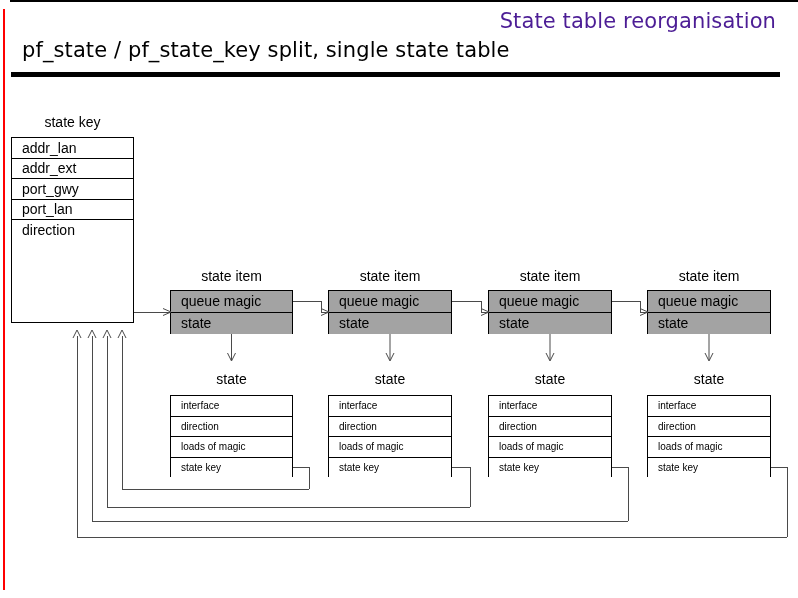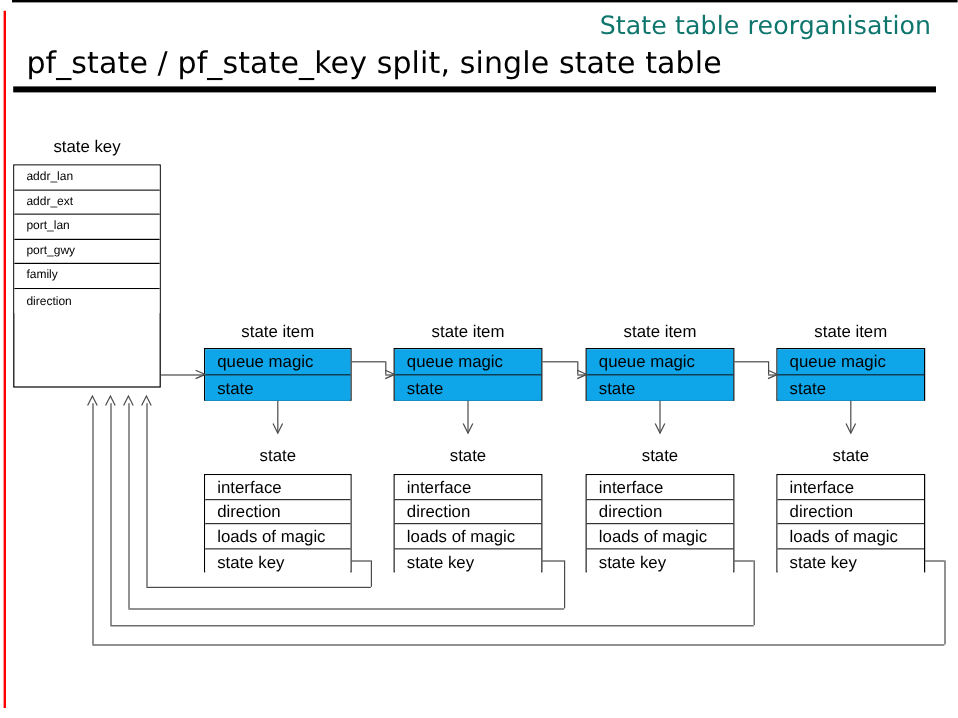--- a/index.html
+++ b/index.html
@@ -15,60 +15,60 @@
 
   
   .red-rail{position:absolute;left:3px;top:9px;width:2px;height:581px;background:#ff0000;}
   .top-rule{position:absolute;left:10px;top:0px;width:788px;height:2px;background:#000000;}
   .title-rule{position:absolute;left:11px;top:72px;width:769px;height:5px;background:#000000;}
 
   
   .kicker{
     position:absolute;right:22px;top:9px;
     font-family:"DejaVu Sans", sans-serif;
-    font-size:21px;color:#0f766e;white-space:nowrap;letter-spacing:.1px;
+    font-size:21px;color:#4c1d95;white-space:nowrap;letter-spacing:.1px;
   }
   .slide-title{
     position:absolute;left:22px;top:38px;
     font-family:"DejaVu Sans", sans-serif;
-    font-size:25px;color:#000;white-space:nowrap;letter-spacing:.1px;
+    font-size:21px;color:#000;white-space:nowrap;letter-spacing:.1px;
   }
 
   
   .caption{
     position:absolute;font-size:14px;color:#000;text-align:center;
     white-space:nowrap;line-height:16px;
   }
   .tbl{
     position:absolute;border:1px solid #000;box-sizing:border-box;background:#fff;
   }
   .tbl .row{
     box-sizing:border-box;
     border-bottom:1px solid #000;
-    font-size:10px;color:#000;
+    font-size:14px;color:#000;
     padding-left:10px;
     display:flex;align-items:center;
     white-space:nowrap;
     height:20.55px;
     background:#fff;
   }
   .tbl .row:last-child{border-bottom:none;}
 
   .box2{position:absolute;border:1px solid #000;box-sizing:border-box;background:#fff;}
   .box2 .row{
     box-sizing:border-box;border-bottom:1px solid #000;
     font-size:14px;color:#000;padding-left:10px;
-    display:flex;align-items:center;white-space:nowrap;height:21.5px;background:#0ea5e9;
+    display:flex;align-items:center;white-space:nowrap;height:21.5px;background:#a3a3a3;
   }
   .box2 .row:last-child{border-bottom:none;}
 
   .box4{position:absolute;border:1px solid #000;box-sizing:border-box;background:#fff;}
   .box4 .row{
     box-sizing:border-box;border-bottom:1px solid #000;
-    font-size:14px;color:#000;padding-left:10px;
+    font-size:10px;color:#000;padding-left:10px;
     display:flex;align-items:center;white-space:nowrap;height:20.5px;background:#fff;
   }
   .box4 .row:last-child{border-bottom:none;}
 
   
   .h{position:absolute;height:1px;background:#4a4a4a;}
   .v{position:absolute;width:1px;background:#4a4a4a;}
 
   svg.arrows{position:absolute;left:0;top:0;width:798px;height:598px;overflow:visible;pointer-events:none;}
 </style>
@@ -82,23 +82,22 @@
   <div class="title-rule"></div>
 
   <div class="kicker">State table reorganisation</div>
   <div class="slide-title">pf_state / pf_state_key split, single state table</div>
 
   <div class="caption" style="left:11px;top:114px;width:123px;">state key</div>
 
   <div class="tbl" style="left:11px;top:137px;width:123px;height:186px;">
     <div class="row">addr_lan</div>
     <div class="row">addr_ext</div>
+    <div class="row">port_gwy</div>
     <div class="row">port_lan</div>
-    <div class="row">port_gwy</div>
-    <div class="row">family</div>
     <div class="row">direction</div>
   </div>
 
   <div class="caption" style="left:170px;top:268px;width:123px;">state item</div>
   <div class="box2" style="left:170px;top:290px;width:123px;height:44px;">
     <div class="row">queue magic</div>
     <div class="row">state</div>
   </div>
 
   <div class="caption" style="left:170px;top:371px;width:123px;">state</div>

